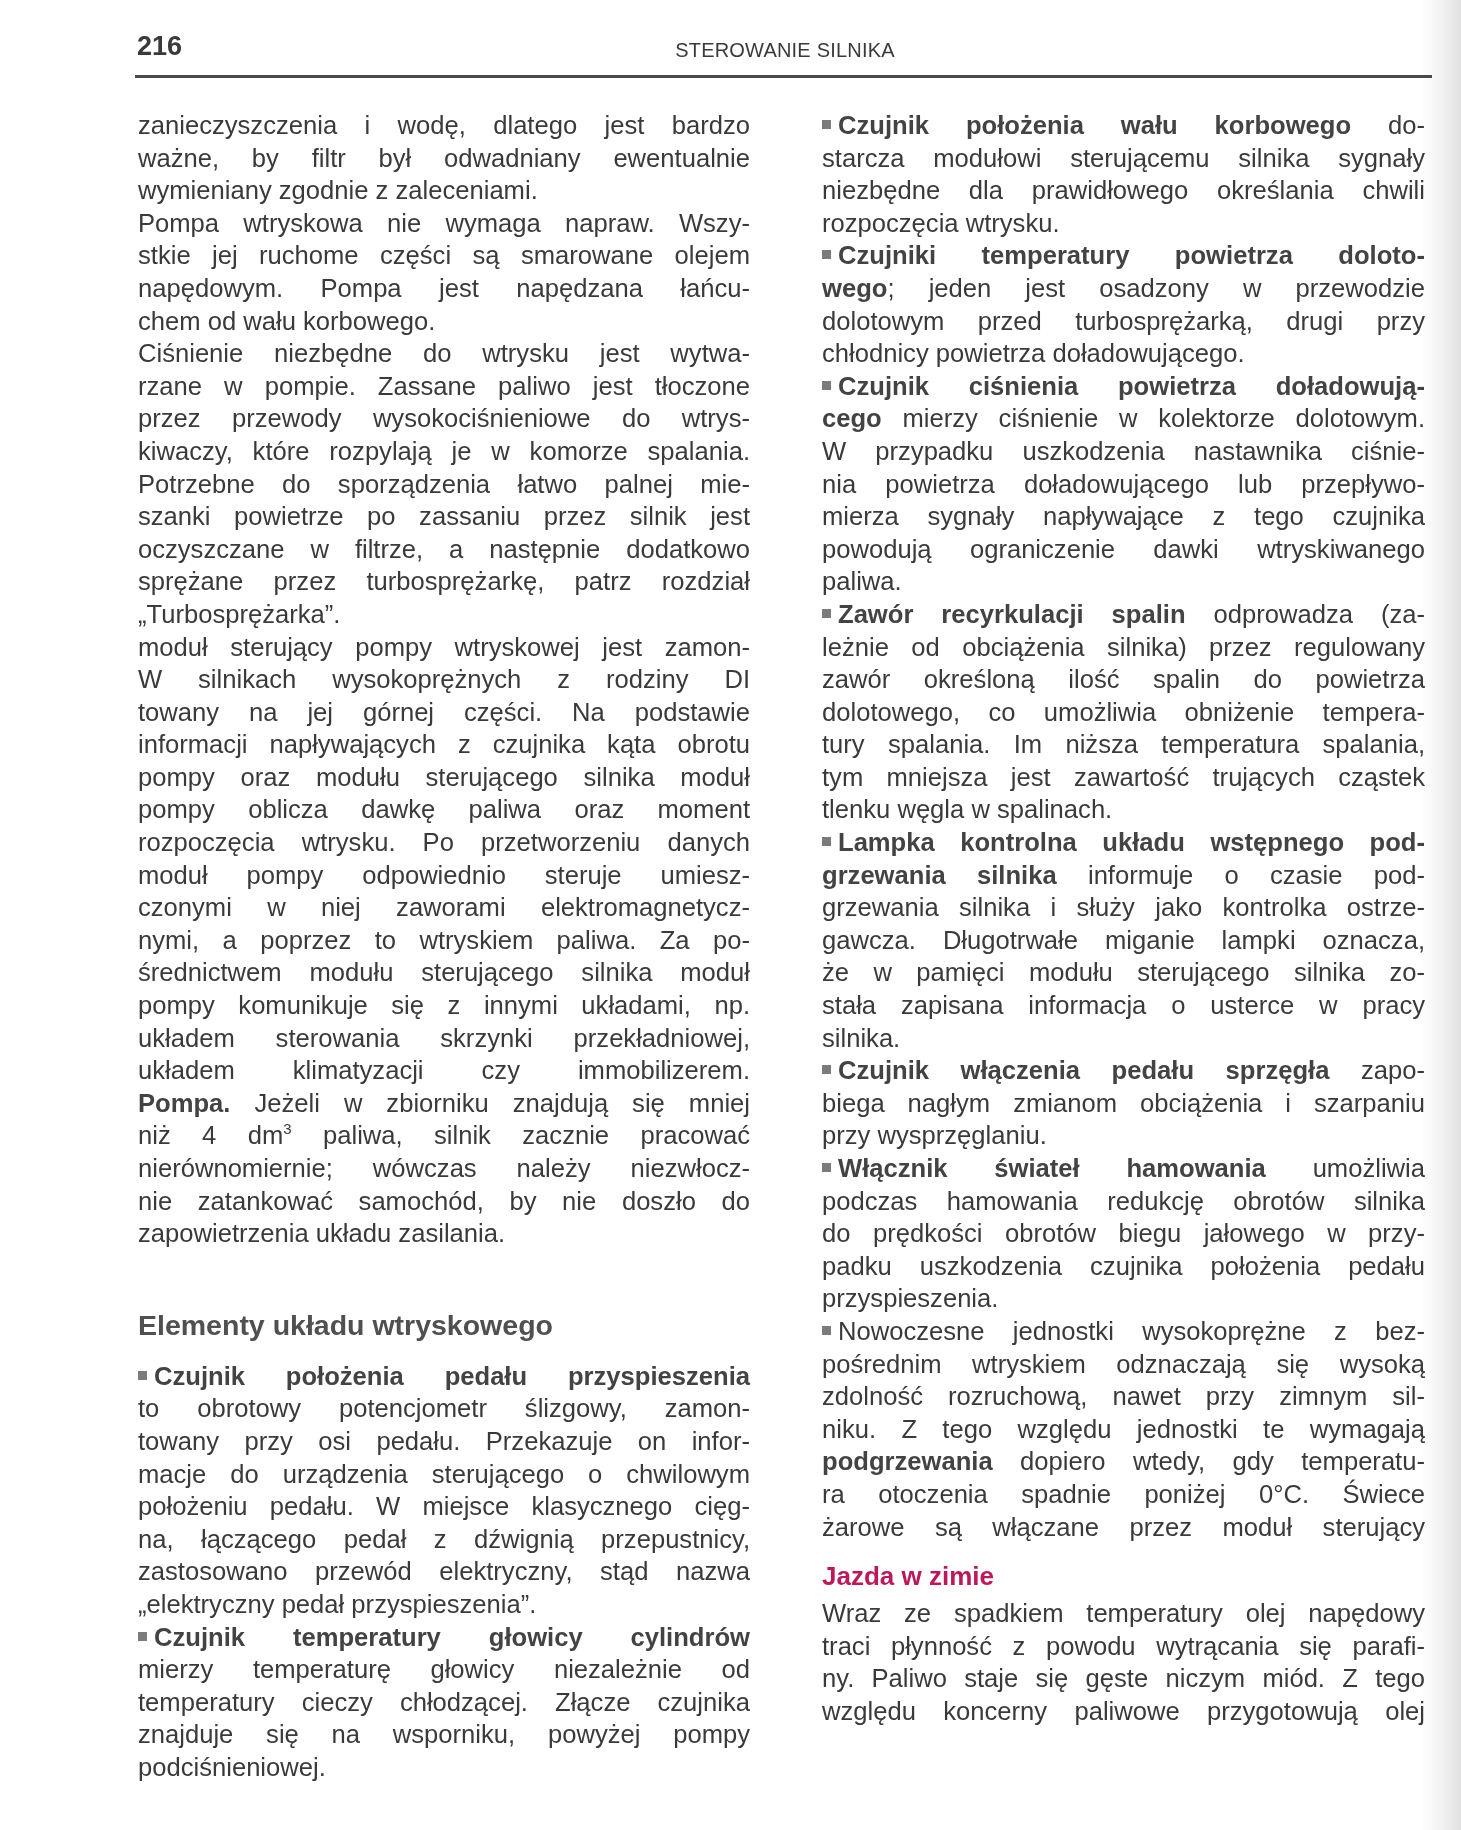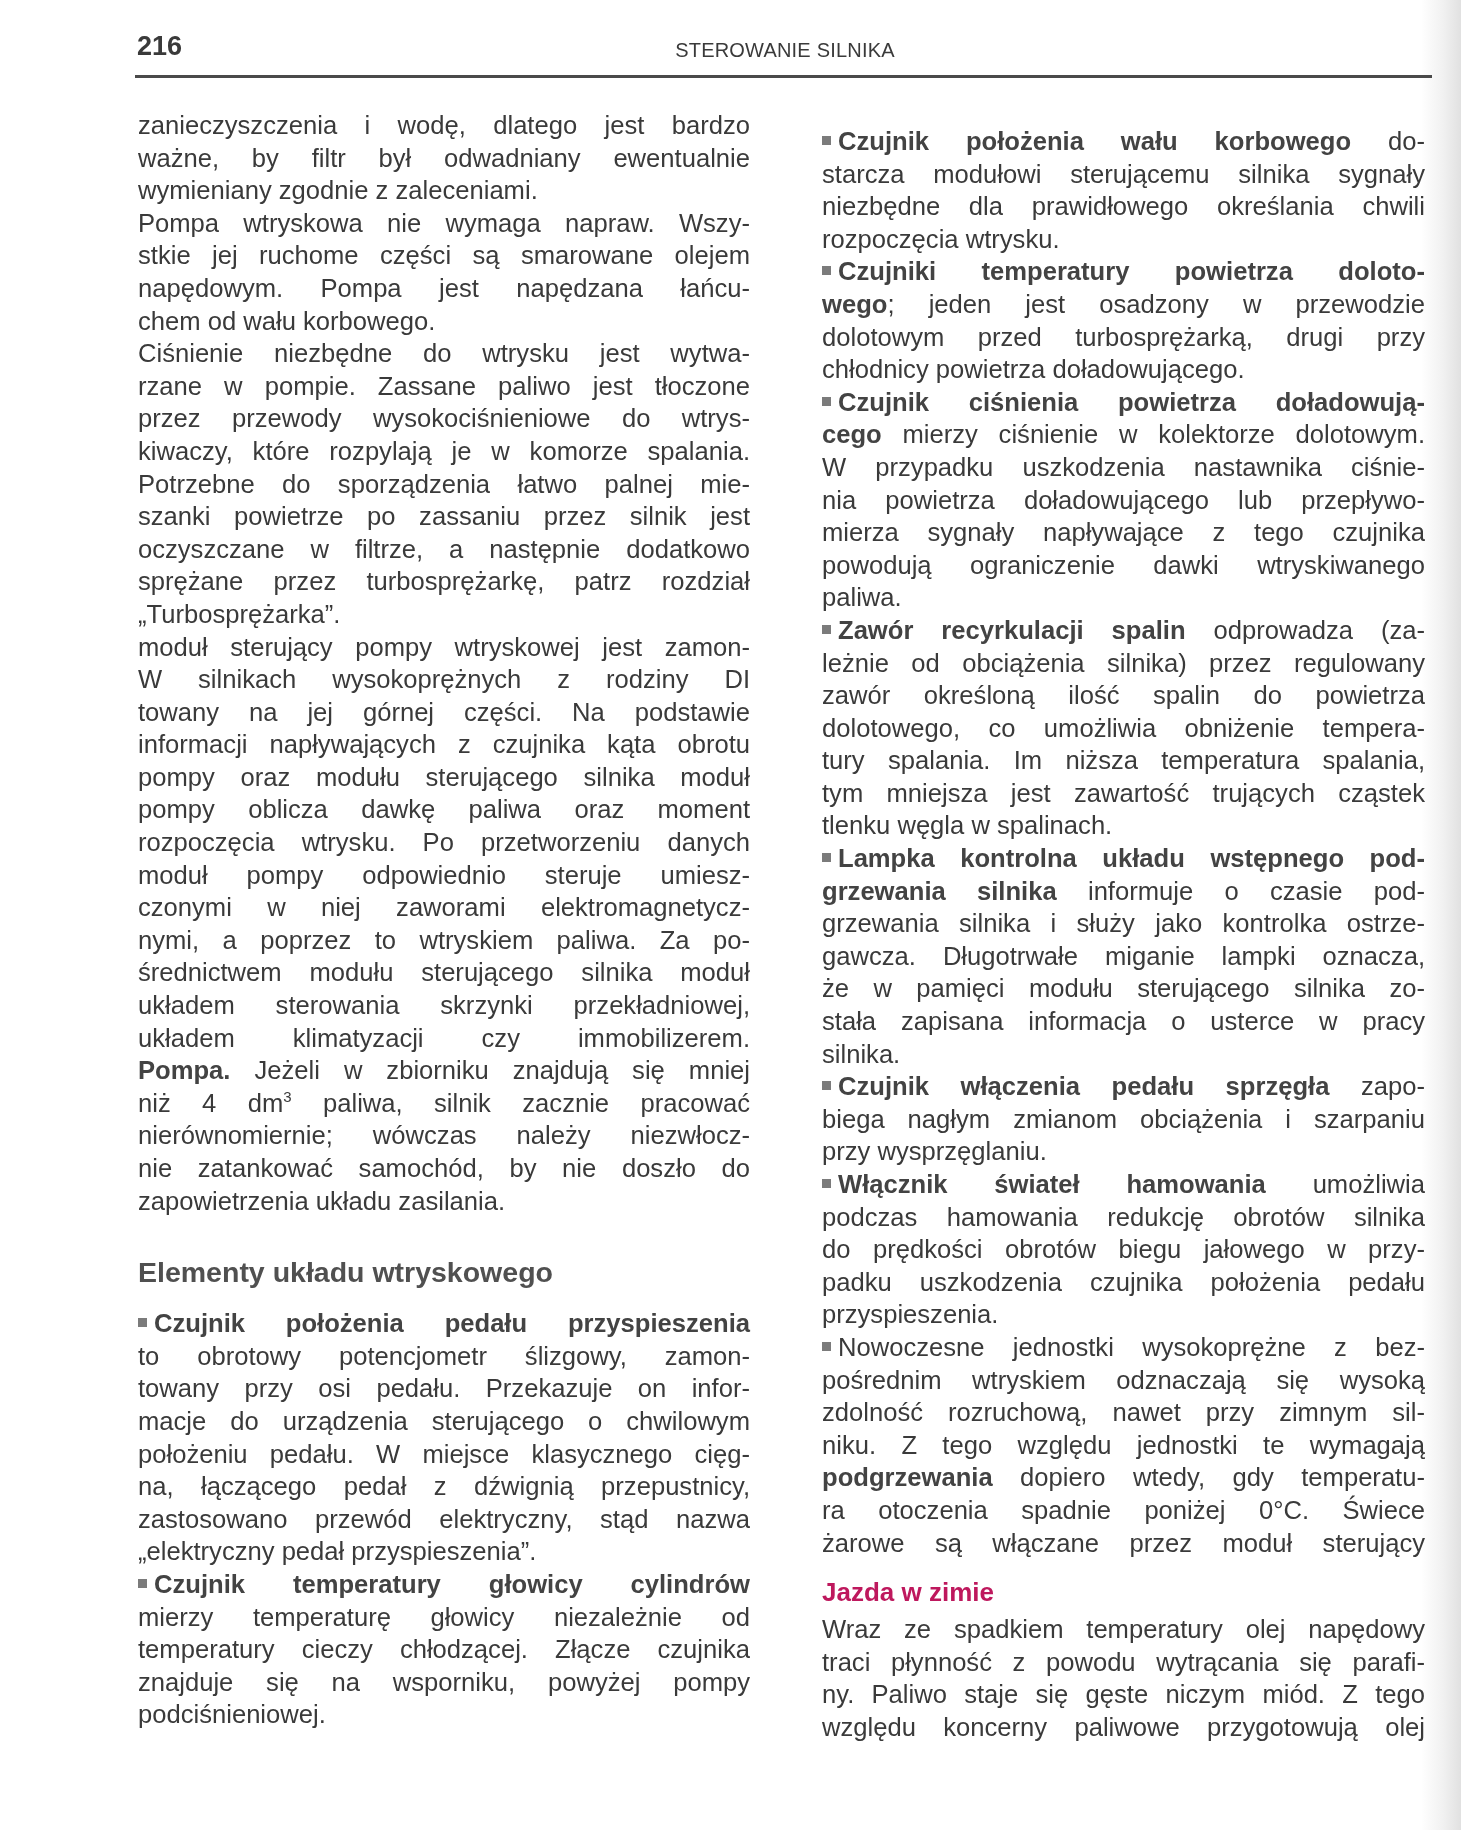--- a/index.html
+++ b/index.html
@@ -21,34 +21,35 @@
     position: absolute; left: 0; width: 1844px; top: 39px; text-align: center;
     font-size: 20px; letter-spacing: 0.2px; color: #3a3a3a;
     width: 1570px;
   }
   .rule {
     position: absolute; left: 135px; top: 75px; width: 1297px; height: 3px;
     background: #4a4a4a;
   }
   .col { position: absolute; font-size: 25.6px; line-height: 32.6px; }
   .col-left { left: 138px; top: 109px; width: 612px; }
-  .col-right { left: 822px; top: 109px; width: 603px; margin-top: 16px; }
+  .col-right { left: 822px; top: 109px; width: 603px; }
   .line {
     display: block; height: 32.6px; white-space: nowrap;
     text-align: justify; text-align-last: justify;
   }
   .line.last { text-align-last: left; }
   b, .b { font-weight: bold; color: #434343; }
   .bullet {
     display: inline-block; width: 9px; height: 9px; background: #7b7b7b;
     vertical-align: 5px; margin-right: 7px;
   }
   .section-heading {
     font-size: 28.5px; font-weight: bold; color: #505050; height: 45px; line-height: 45px;
     white-space: nowrap;
+    margin-top: 20px;
   }
   .sub-heading {
     font-size: 26px; font-weight: bold; color: #be185d; height: 42px; line-height: 42px;
     white-space: nowrap;
   }
   .gap-l { height: 33px; }
   .gap-s { height: 12px; }
   sup { font-size: 15px; vertical-align: 10px; line-height: 0; }
 </style>
 </head>
@@ -90,20 +91,21 @@
       <span class="line">W silnikach wysokoprężnych z rodziny DI</span>
       <span class="line">towany na jej górnej części. Na podstawie</span>
       <span class="line">informacji napływających z czujnika kąta obrotu</span>
       <span class="line">pompy oraz modułu sterującego silnika moduł</span>
       <span class="line">pompy oblicza dawkę paliwa oraz moment</span>
       <span class="line">rozpoczęcia wtrysku. Po przetworzeniu danych</span>
       <span class="line">moduł pompy odpowiednio steruje umiesz-</span>
       <span class="line">czonymi w niej zaworami elektromagnetycz-</span>
       <span class="line">nymi, a poprzez to wtryskiem paliwa. Za po-</span>
       <span class="line">średnictwem modułu sterującego silnika moduł</span>
+      <span class="line">pompy komunikuje się z innymi układami, np.</span>
       <span class="line">układem sterowania skrzynki przekładniowej,</span>
       <span class="line">układem klimatyzacji czy immobilizerem.</span>
     </div>
 
   <div>
     <span class="line"><b>Pompa.</b><span> Jeżeli w zbiorniku znajdują się mniej</span></span>
     <span class="line"><span>niż 4 dm</span><sup>3</sup><span> paliwa, silnik zacznie pracować</span></span>
     <div id="note-lines">
         <span class="line">nierównomiernie; wówczas należy niezwłocz-</span>
         <span class="line">nie zatankować samochód, by nie doszło do</span>

